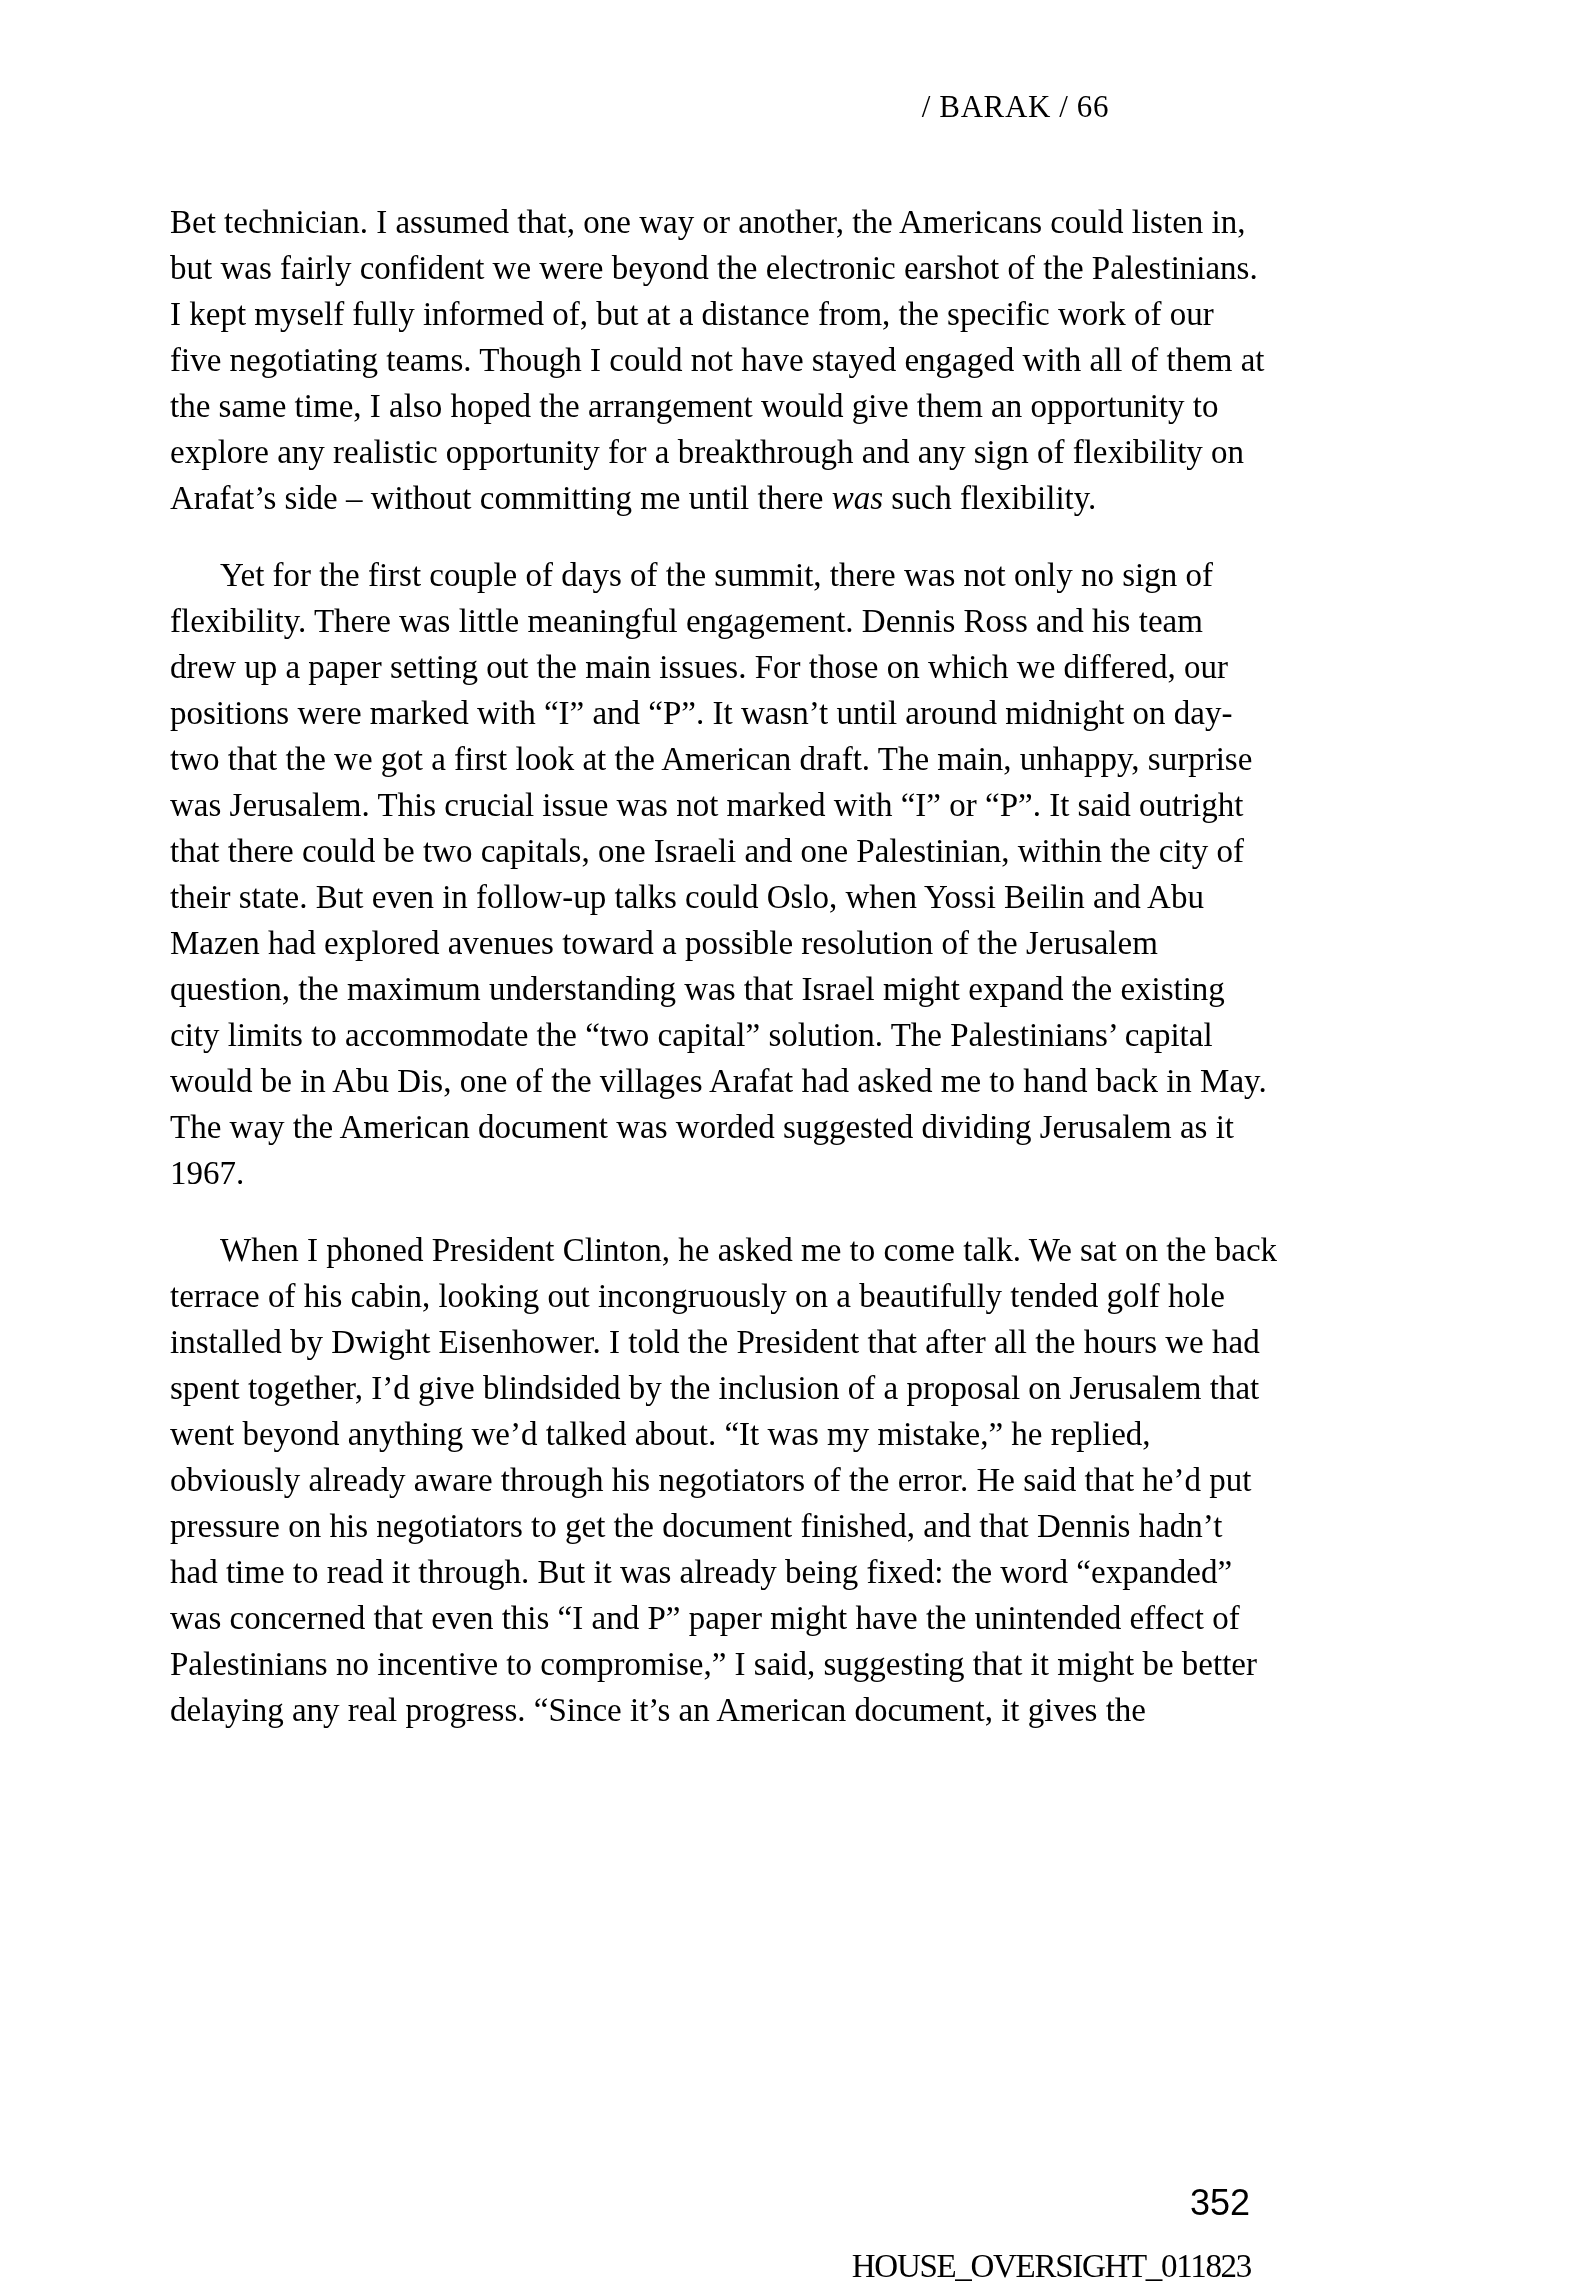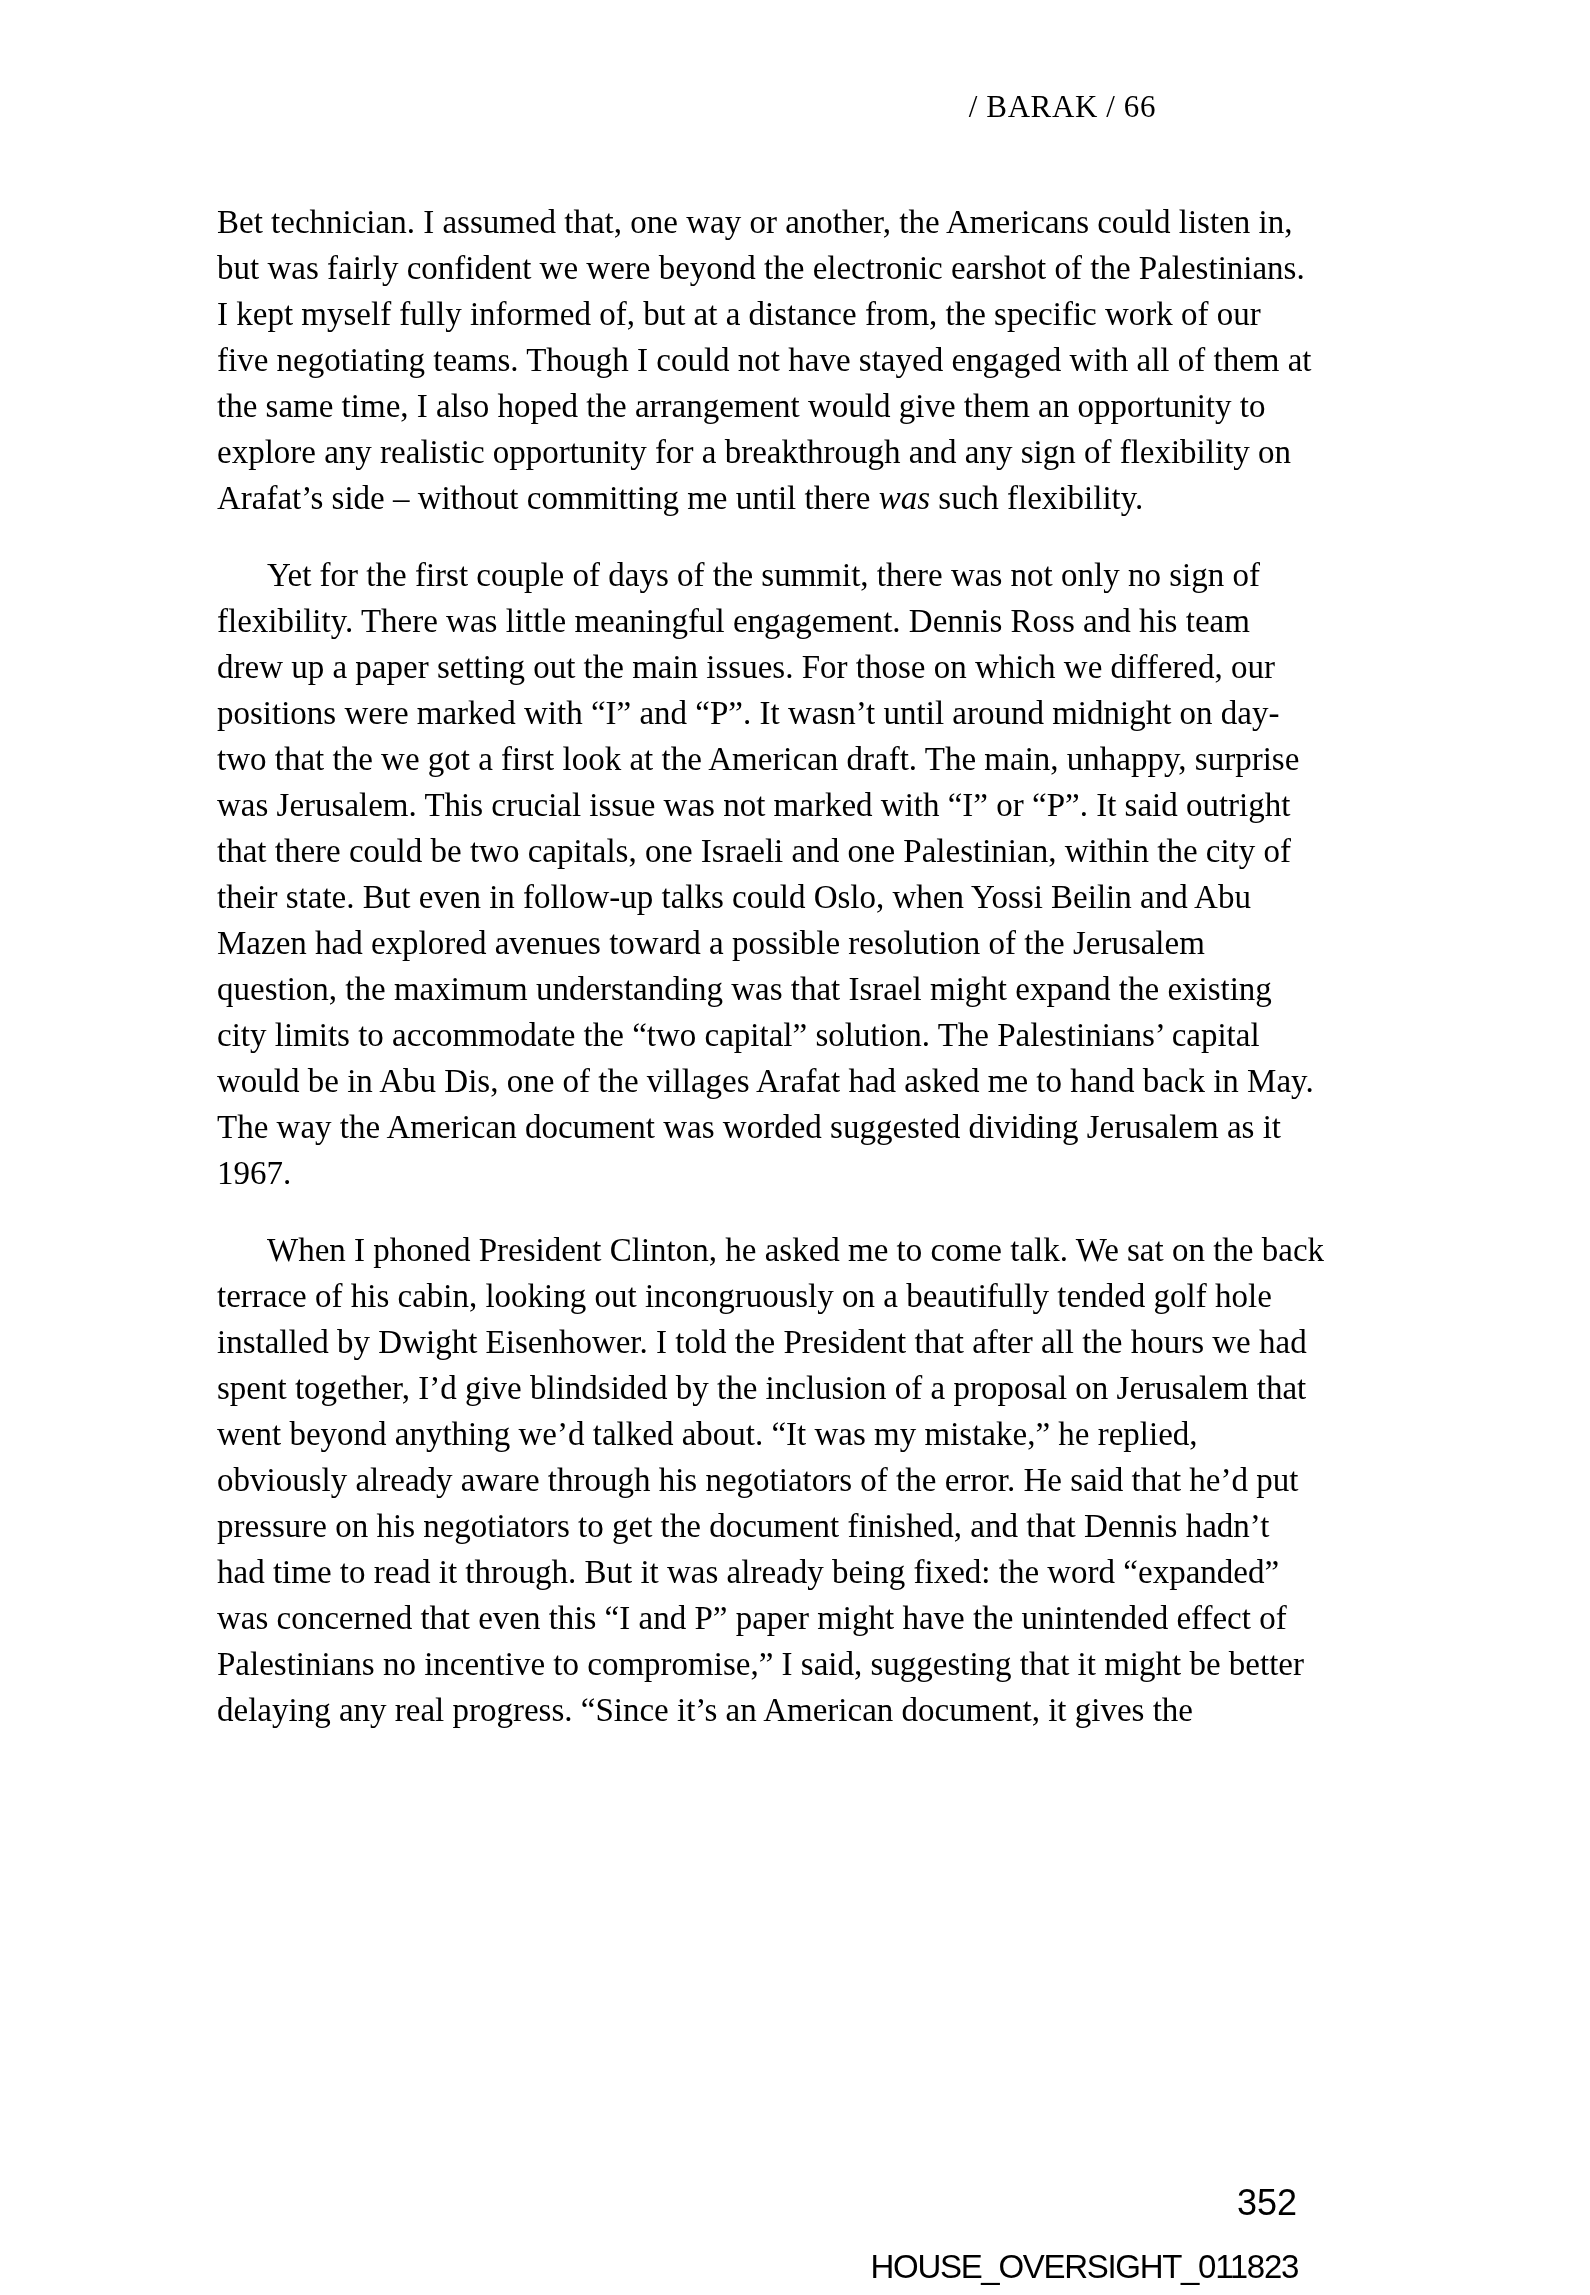--- a/index.html
+++ b/index.html
@@ -4,21 +4,20 @@
 <style>
   html, body { margin: 0; padding: 0; }
   .page {
     position: relative;
     width: 1277px;
     height: 2295px;
     background: #ffffff;
     color: #000000;
     font-family: "Liberation Serif", serif;
     overflow: hidden;
-    margin-left: 47px;
   }
   .running-header {
     position: absolute;
     top: 91px;
     right: 168px;
     font-size: 31px;
     line-height: 1;
     letter-spacing: 0.6px;
     white-space: nowrap;
   }
@@ -41,21 +40,21 @@
     top: 2185px;
     font-family: "Liberation Sans", sans-serif;
     font-size: 36px;
     line-height: 1;
     white-space: nowrap;
   }
   .bates-stamp {
     position: absolute;
     right: 26px;
     top: 2250px;
-    font-family: Liberation Sans, sans-serif;
+    font-family: Liberation Serif, serif;
     font-size: 33px;
     line-height: 1;
     letter-spacing: -1.3px;
     white-space: nowrap;
   }
 </style>
 </head>
 <body>
 
 <div class="page">

